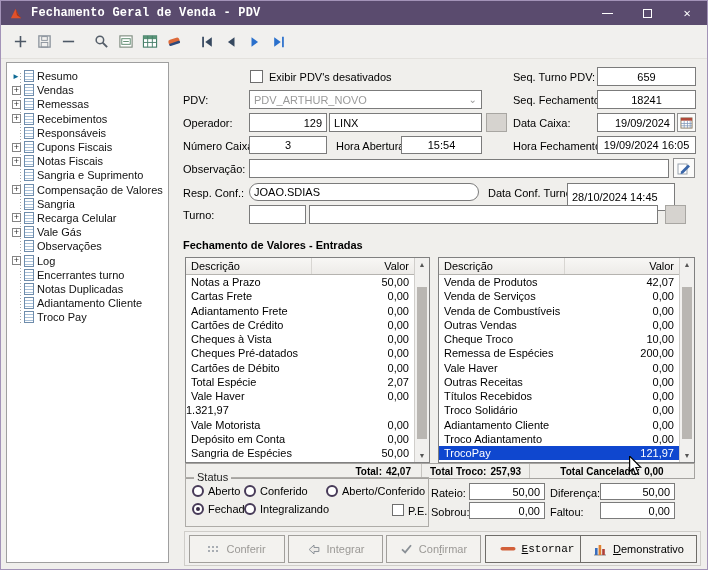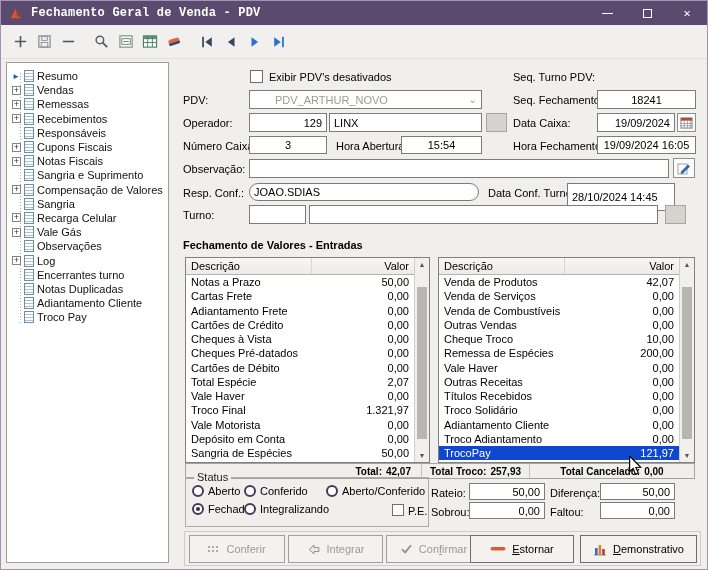--- a/index.html
+++ b/index.html
@@ -32,21 +32,21 @@
   .expander.blank{border-color:transparent;background:transparent;}
   .cur-arrow{width:9px;flex:none;font-size:8px;color:#0e6a94;line-height:9px;}
   .page-icon{width:10px;height:12px;flex:none;border:1px solid #6e8cab;
     background:repeating-linear-gradient(to bottom,#fff 0 2px,#a8c0d8 2px 3px);}
   
   .lbl{position:absolute;font-size:11px;color:#000;white-space:nowrap;}
   .lbl.b{font-weight:700;}
   .fld{position:absolute;background:#fff;border:1px solid #7b7b7b;display:flex;align-items:center;
     font-size:11px;padding:0 4px;color:#000;white-space:nowrap;overflow:hidden;}
   .fld.r{justify-content:flex-end;} .fld.c{justify-content:center;}
-  .fld .dim{color:#9a9a9a;margin-left:21px;}
+  .fld .dim{color:#9a9a9a;}
   .chev{margin-left:auto;color:#9a9a9a;font-size:10px;}
   .btn-sq{position:absolute;background:#d6d3cf;border:1px solid #a8a6a2;}
   .icon-btn{position:absolute;background:#fbfbfa;border:1px solid #8f8f8f;display:flex;
     align-items:center;justify-content:center;}
   .checkbox{position:absolute;width:13px;height:13px;background:#fff;border:1px solid #6e6e6e;}
   
   .vtable{position:absolute;background:#fff;border:1px solid #808080;font-size:11px;}
   .vt-content{position:absolute;left:0;top:0;right:15px;bottom:0;display:flex;flex-direction:column;overflow:hidden;}
   .vt-head{height:17px;flex:none;display:flex;background:linear-gradient(#f8f7f5,#edebe8);
     border-bottom:1px solid #b5b3af;align-items:center;}
@@ -271,20 +271,23 @@
       <div class="tree-item">
         <span class="expander blank"></span>
         <span class="page-icon"></span>
         <span>Troco Pay</span>
       </div>
     </div>
 
   <span class="checkbox" style="left:249px;top:69px;"></span>
   <span class="lbl" style="left:268px;top:70px;">Exibir PDV's desativados</span>
   <span class="lbl" style="left:512px;top:70px;">Seq. Turno PDV:</span>
+  <div class="fld c" style="left:596px;top:66px;width:99px;height:19px;">
+      <span>659</span>
+    </div>
 
   <span class="lbl" style="left:182px;top:93px;">PDV:</span>
   <div class="fld" style="left:248px;top:89px;width:233px;height:19px;">
     <span class="dim">PDV_ARTHUR_NOVO</span>
     <span class="chev">⌄</span>
   </div>
   <span class="lbl" style="left:512px;top:93px;">Seq. Fechamento:</span>
   <div class="fld c" style="left:596px;top:89px;width:99px;height:19px;">
       <span>18241</span>
     </div>
@@ -389,21 +392,20 @@
         </div>
         <div class="vt-row">
           <span class="n">Total Espécie</span>
           <span class="v">2,07</span>
         </div>
         <div class="vt-row">
           <span class="n">Vale Haver</span>
           <span class="v">0,00</span>
         </div>
         <div class="vt-row">
-          <span class="n">Troco Final</span>
           <span class="v">1.321,97</span>
         </div>
         <div class="vt-row">
           <span class="n">Vale Motorista</span>
           <span class="v">0,00</span>
         </div>
         <div class="vt-row">
           <span class="n">Depósito em Conta</span>
           <span class="v">0,00</span>
         </div>
@@ -568,21 +570,21 @@
         <span>Inte<u>g</u>rar</span>
       </button>
       <button class="abtn disabled" style="left: 201px; width: 95px;">
         <span class="bicon">
           <svg width="13" height="12" viewBox="0 0 16 16">
             <path d="M2 8.5 L6.2 12.5 L14 3" fill="none" stroke="#8a9096" stroke-width="2.4"></path>
           </svg>
         </span>
         <span>Con<u>f</u>irmar</span>
       </button>
-      <button class="abtn enabled" style="left: 285px; width: 104px;">
+      <button class="abtn enabled" style="left: 300px; width: 104px; font-family: Liberation Mono, monospace;">
         <span class="bicon">
           <svg width="16" height="8" viewBox="0 0 16 8">
             <rect x="0.5" y="2" width="15" height="3.6" rx="1.8" fill="#d2603a"></rect>
           </svg>
         </span>
         <span><u>E</u>stornar</span>
       </button>
       <button class="abtn enabled" style="left: 395px; width: 117px;">
         <span class="bicon">
           <svg width="14" height="13" viewBox="0 0 14 13">

